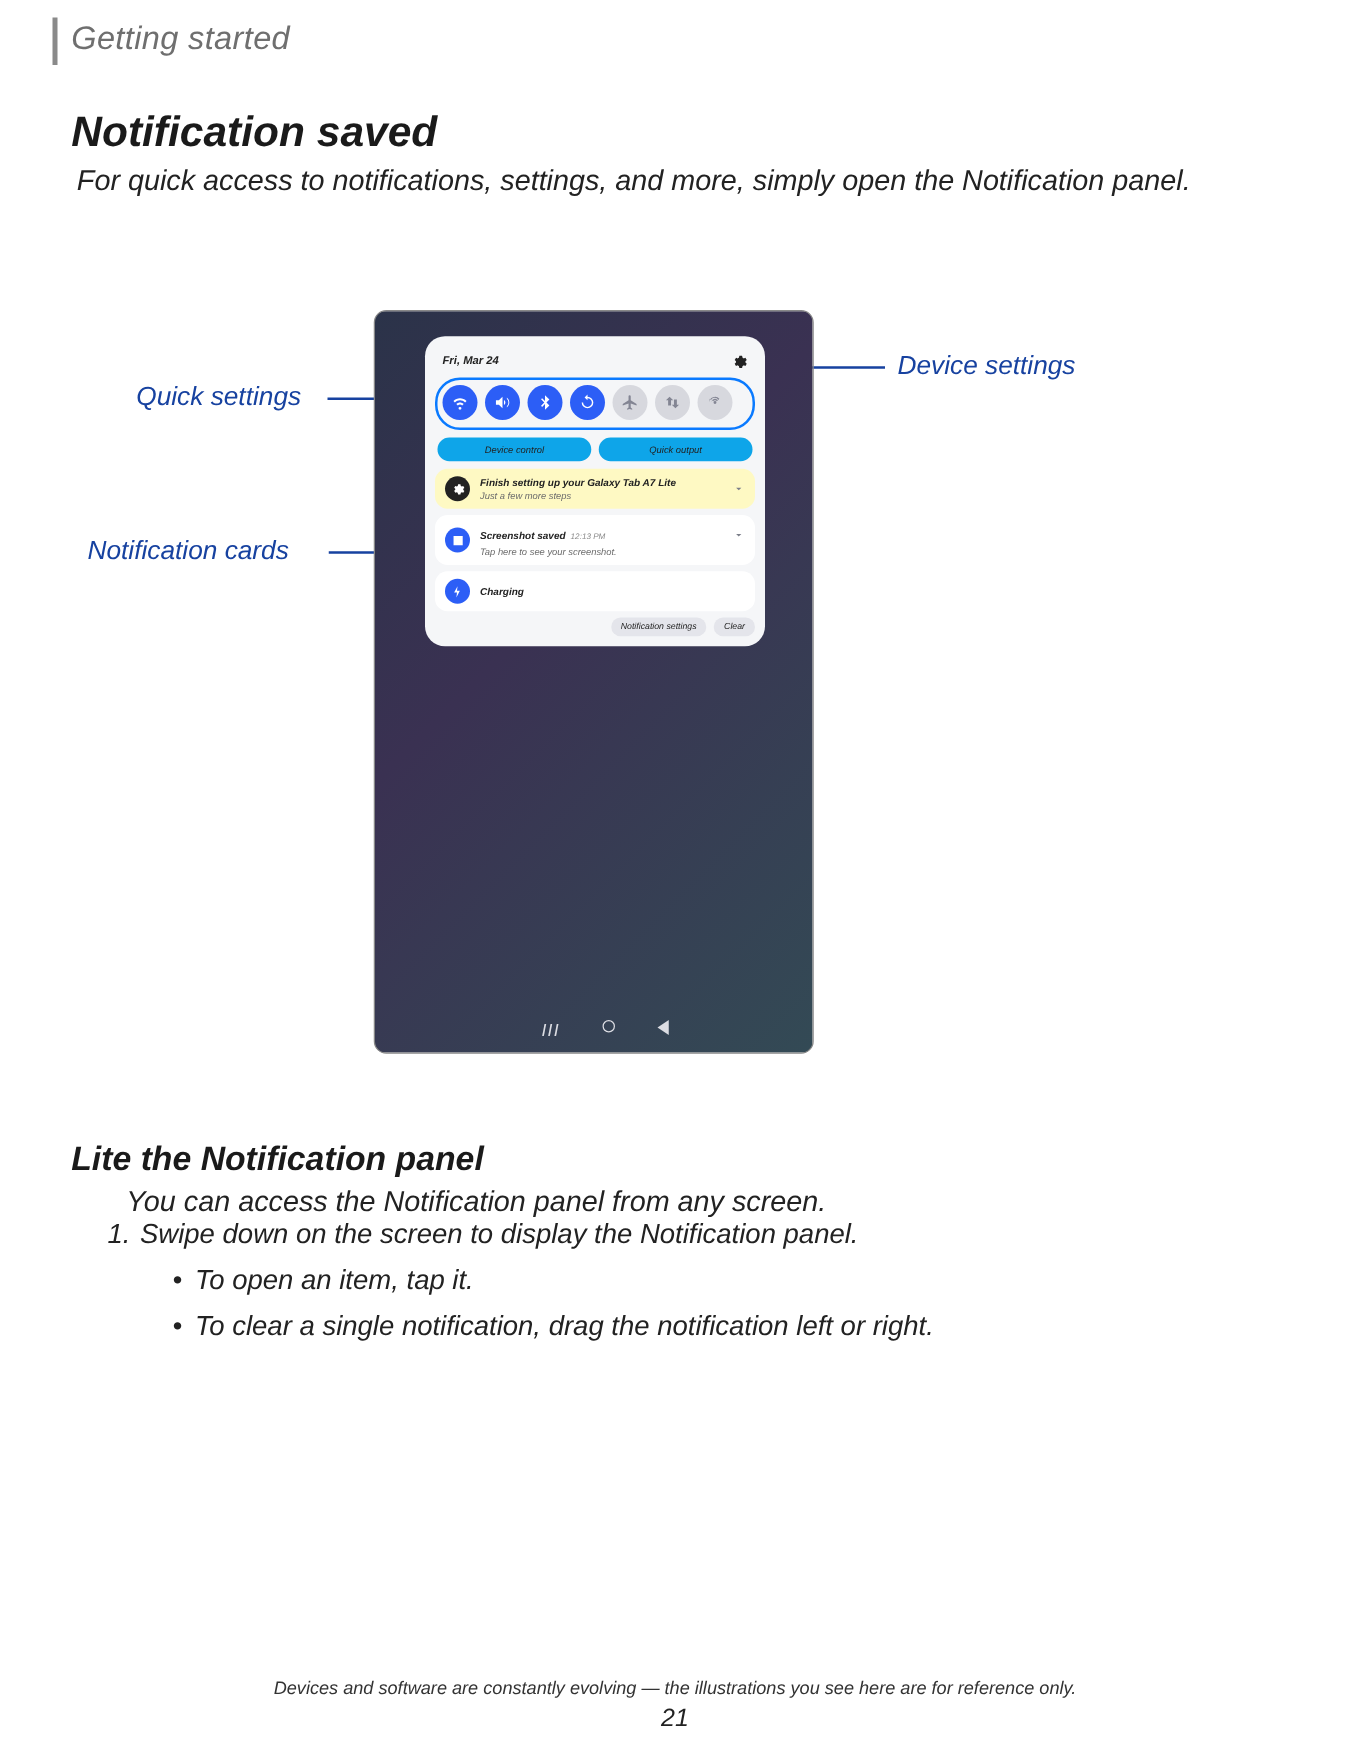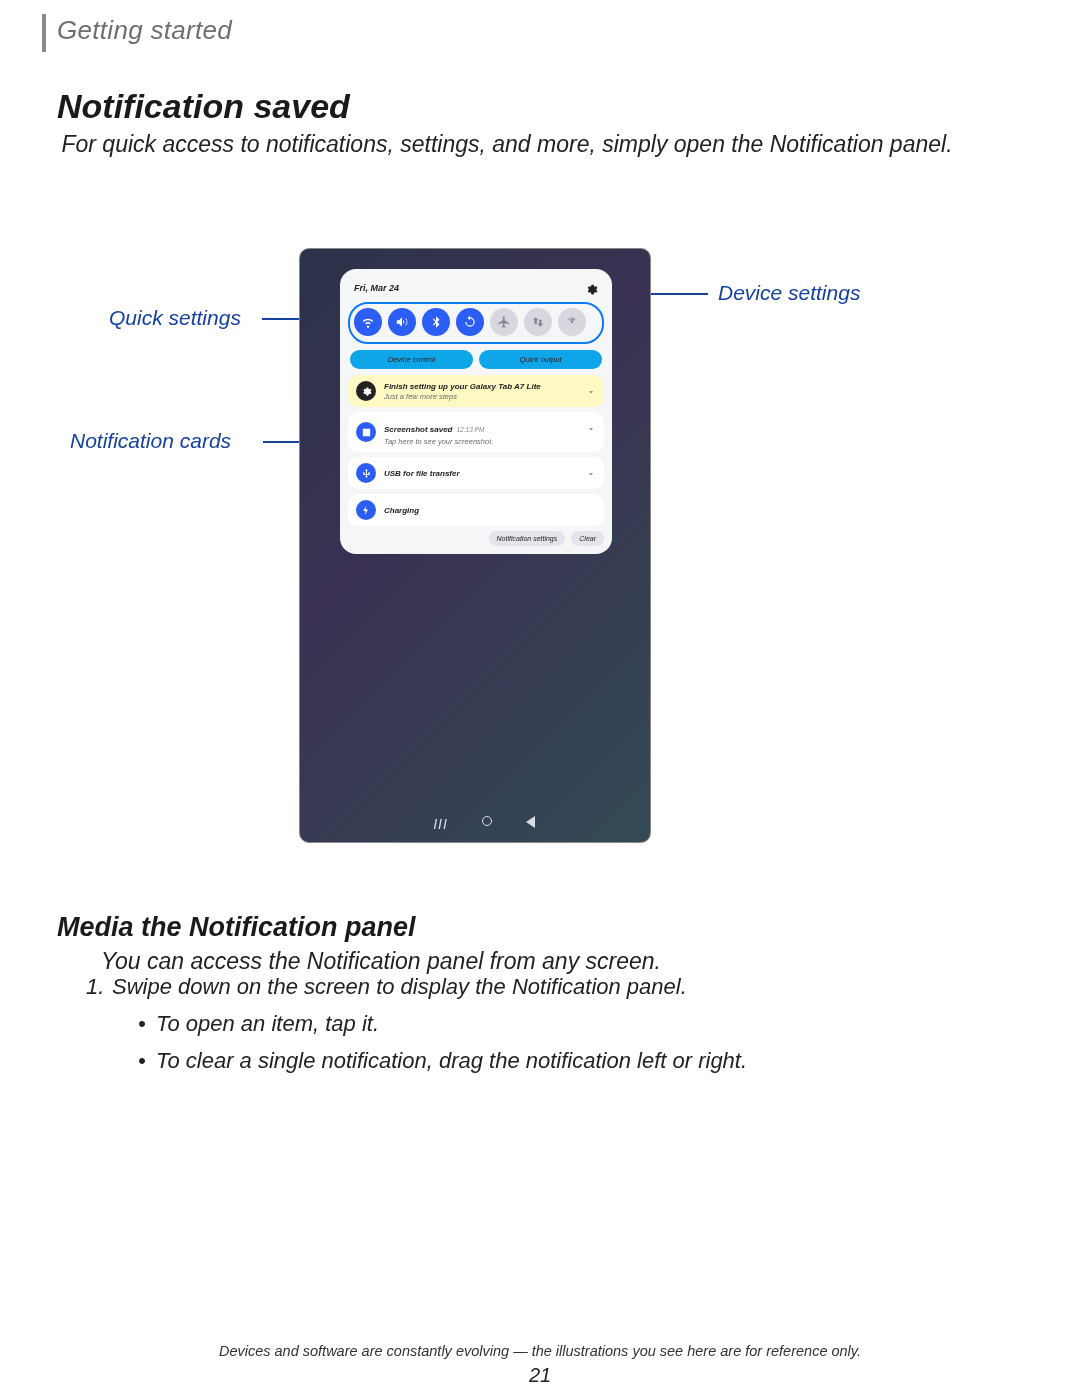--- a/index.html
+++ b/index.html
@@ -230,33 +230,20 @@
           </div>
         <div class="ntxt">
           <div><span class="nt">Screenshot saved</span><span class="ts">12:13 PM</span></div>
           <div class="ns">Tap here to see your screenshot.</div>
         </div>
         <div class="ncaret"><svg viewBox="0 0 24 24">
               <path d="M7 10l5 5 5-5z"></path>
             </svg></div>
       </div>
 
-      <div class="notif">
-        <div class="nicon" style="background:#2c5ef6">
-            <svg viewBox="0 0 24 24">
-              <path d="M12 2l3 4h-2v7h3V9h3v6h-6v3h2l-3 4-3-4h2v-3H5V9h3v4h3V6H9z"></path>
-            </svg>
-          </div>
-        <div class="ntxt">
-            <div class="nt">USB for file transfer</div>
-          </div>
-        <div class="ncaret"><svg viewBox="0 0 24 24">
-              <path d="M7 10l5 5 5-5z"></path>
-            </svg></div>
-      </div>
 
       <div class="notif">
         <div class="nicon" style="background:#2c5ef6">
             <svg viewBox="0 0 24 24">
               <path d="M11 2L5 13h5l-1 9 6-12h-5z"></path>
             </svg>
           </div>
         <div class="ntxt">
             <div class="nt">Charging</div>
           </div>
@@ -267,21 +254,21 @@
         <div class="chip">Clear</div>
       </div>
     </div>
     <div class="navbar">
       <span>III</span>
       <span class="circle"></span>
       <span class="tri"></span>
     </div>
   </div>
 
-  <div class="h2">Media the Notification panel</div>
+  <div class="h2">Lite the Notification panel</div>
   <div class="p-sub">You can access the Notification panel from any screen.</div>
   <div class="list">
     <div><span class="n">1.</span><span>Swipe down on the screen to display the Notification panel.</span></div>
     <div class="bullets">
       <div class="b"><span class="dot">•</span><span>To open an item, tap it.</span></div>
       <div class="b"><span class="dot">•</span><span>To clear a single notification, drag the notification left or right.</span></div>
     </div>
   </div>
 
   <div class="footer">Devices and software are constantly evolving — the illustrations you see here are for reference only.</div>

